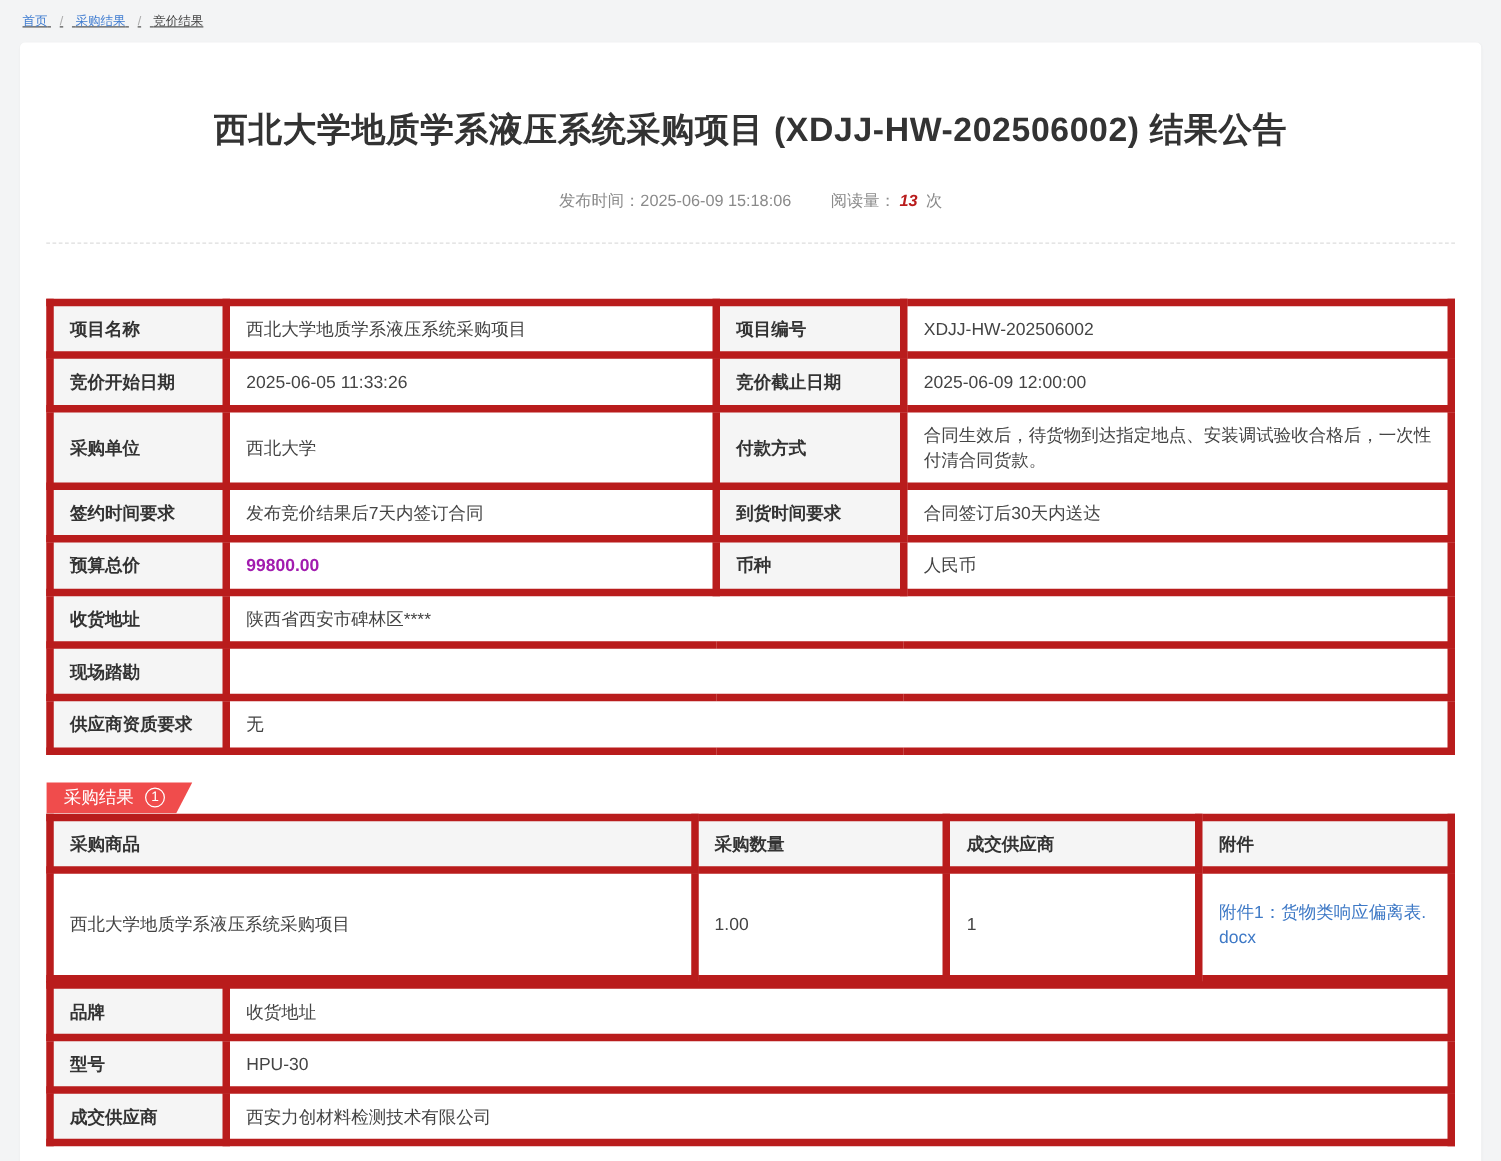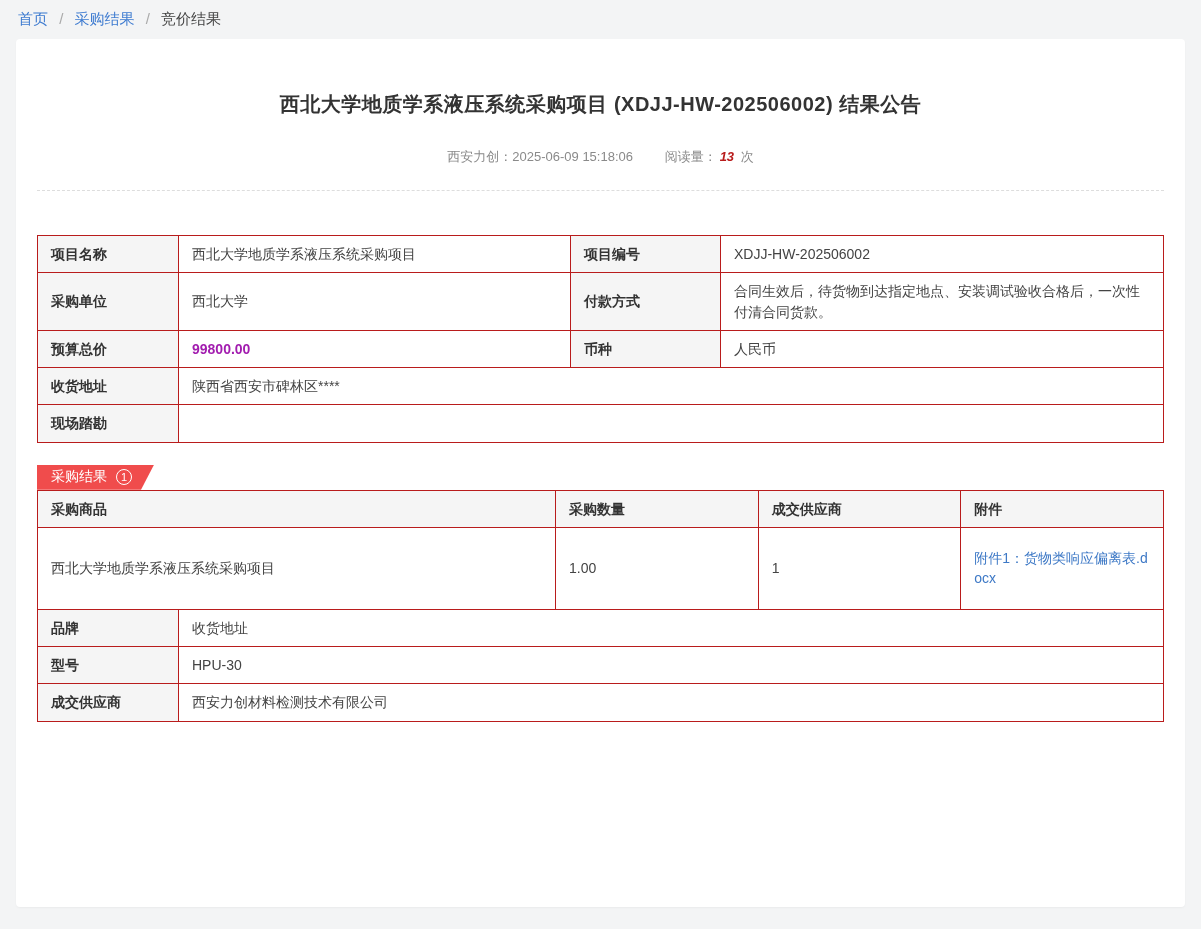--- a/index.html
+++ b/index.html
@@ -8,59 +8,60 @@
     background: #f3f4f5;
     font-family: "Liberation Sans", "DejaVu Sans", sans-serif;
     color: #333;
     font-size: 14px;
   }
   .page { width: 1201px; min-height: 929px; }
 
   
   .breadcrumb {
     padding: 10px 18px 8px;
-    font-size: 15px;
+    font-size: 10px;
     color: #555;
+    text-decoration: underline;
   }
   .breadcrumb a { color: #3e7bd0; text-decoration: none; cursor: pointer; }
   .breadcrumb .sep { margin: 0 7px; color: #aaa; }
   .breadcrumb .current { color: #444; }
 
   
   .card {
     background: #fff;
     margin: 2px 16px 18px;
     border-radius: 4px;
     padding: 30px 21px 70px;
     min-height: 868px;
     box-shadow: 0 1px 2px rgba(0,0,0,0.04);
   }
 
   .title {
     text-align: center;
-    font-size: 20px;
+    font-size: 27px;
     font-weight: bold;
     color: #333;
     margin: 22px 0 30px;
     letter-spacing: 0.5px;
   }
   .meta {
     text-align: center;
     color: #8a8a8a;
     font-size: 13px;
     margin-bottom: 24px;
   }
   .meta .views-label { margin-left: 28px; }
   .meta .red-count { color: #b91c1c; font-style: italic; font-weight: bold; margin: 0 3px; }
   .dashed { border-top: 1px dashed #ddd; margin: 0 0 44px; }
 
   
   table { width: 100%; border-collapse: collapse; font-size: 14px; table-layout: fixed; }
   th, td {
-    border: 1px solid #b91c1c;
+    border: 6px solid #b91c1c;
     padding: 8px 13px;
     text-align: left;
     vertical-align: middle;
     line-height: 1.45;
     word-break: break-all;
   }
   th { background: #f5f5f5; font-weight: bold; color: #333; }
   td { color: #444; background: #fff; }
   .red-bold { color: #a21caf; font-weight: bold; }
 
@@ -114,21 +115,21 @@
     <a>采购结果</a>
     <span class="sep">/</span>
     <span class="current">竞价结果</span>
   </div>
 
   <div class="card">
 
     <h1 class="title">西北大学地质学系液压系统采购项目 (XDJJ-HW-202506002) 结果公告</h1>
 
     <div class="meta">
-      <span>西安力创：</span><span>2025-06-09 15:18:06</span>
+      <span>发布时间：</span><span>2025-06-09 15:18:06</span>
       <span class="views-label">阅读量：</span><em class="red-count">13</em>
       <span>次</span>
     </div>
 
     <div class="dashed"></div>
 
     <table class="info-table">
       <colgroup>
           <col class="lbl1">
           <col class="val1">
@@ -136,38 +137,54 @@
           <col>
         </colgroup>
       <tbody>
         <tr>
           <th>项目名称</th>
           <td>西北大学地质学系液压系统采购项目</td>
           <th>项目编号</th>
           <td>XDJJ-HW-202506002</td>
         </tr>
         <tr>
+          <th>竞价开始日期</th>
+          <td>2025-06-05 11:33:26</td>
+          <th>竞价截止日期</th>
+          <td>2025-06-09 12:00:00</td>
+        </tr>
+        <tr>
           <th>采购单位</th>
           <td>西北大学</td>
           <th>付款方式</th>
           <td>合同生效后，待货物到达指定地点、安装调试验收合格后，一次性付清合同货款。</td>
         </tr>
         <tr>
+          <th>签约时间要求</th>
+          <td>发布竞价结果后7天内签订合同</td>
+          <th>到货时间要求</th>
+          <td>合同签订后30天内送达</td>
+        </tr>
+        <tr>
           <th>预算总价</th>
           <td class="red-bold">99800.00</td>
           <th>币种</th>
           <td>人民币</td>
         </tr>
         <tr>
           <th>收货地址</th>
           <td colspan="3">陕西省西安市碑林区****</td>
         </tr>
         <tr>
           <th>现场踏勘</th>
           <td colspan="3"></td>
+        </tr>
+        <tr>
+          <th>供应商资质要求</th>
+          <td colspan="3">无</td>
         </tr>
       </tbody>
     </table>
 
     <div class="ribbon-row">
       <div class="ribbon">
         <span>采购结果</span>
         <span class="badge">1</span>
       </div>
     </div>

